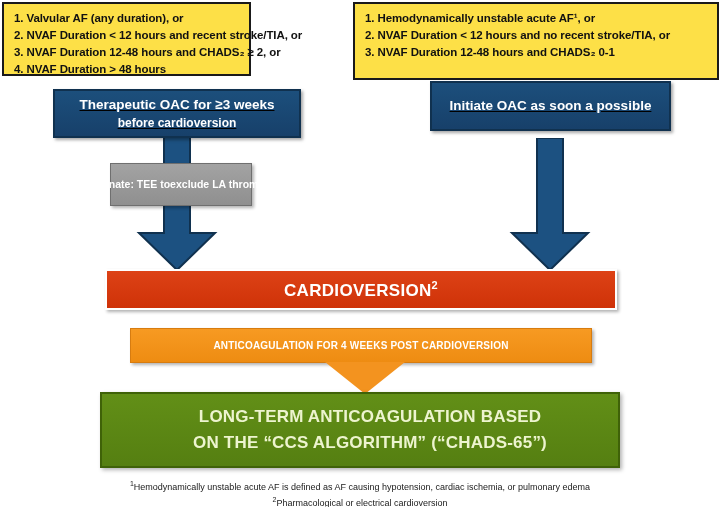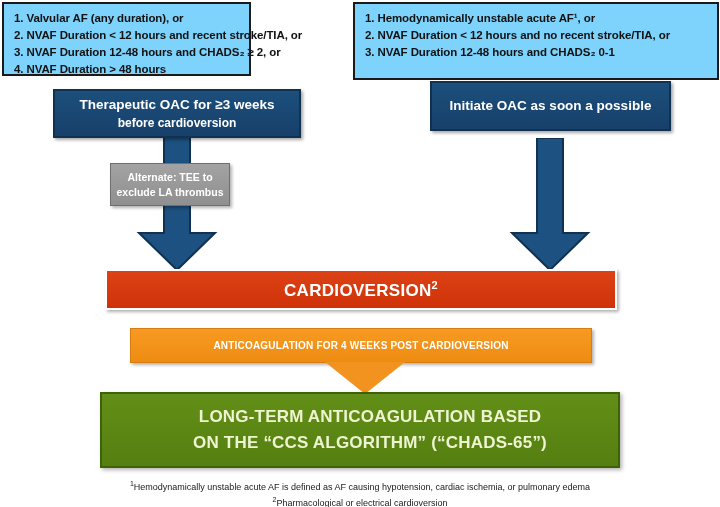--- a/index.html
+++ b/index.html
@@ -12,21 +12,21 @@
     width: 720px;
     height: 507px;
     background: #ffffff;
     font-family: "Liberation Sans", sans-serif;
     overflow: hidden;
   }
 
   
   .criteria-box {
     position: absolute;
-    background: #7dd3fc;
+    background: #fde047;
     border: 2px solid #1a1a1a;
     box-sizing: border-box;
     padding: 6px 8px 6px 10px;
   }
   .criteria-line {
     font-size: 11.5px;
     font-weight: bold;
     color: #111111;
     line-height: 17px;
     white-space: nowrap;
@@ -40,20 +40,21 @@
     position: absolute;
     background: #1b4f80;
     background: linear-gradient(180deg,#1c4f7c 0%, #17406a 100%);
     border: 2px solid #10314f;
     box-sizing: border-box;
     display: flex;
     flex-direction: column;
     align-items: center;
     justify-content: center;
     box-shadow: 2px 2px 3px rgba(0,0,0,0.35);
+    text-decoration: underline;
   }
   .blue-line1 {
     color: #ffffff;
     font-size: 13.5px;
     font-weight: bold;
     line-height: 18px;
     text-align: center;
     white-space: nowrap;
   }
   .blue-line2 {
@@ -77,27 +78,27 @@
     width: 88px;
     pointer-events: none;
   }
   #blue-arrow-left  { left: 133px; top: 137px; height: 134px; }
   #blue-arrow-right { left: 506px; top: 138px; height: 133px; }
 
   
   #gray-box {
     position: absolute;
     left: 110px; top: 163px;
-    width: 120px; height: 43px;
+    width: 142px; height: 43px;
     background: #9a9a9a;
     background: linear-gradient(180deg,#a3a3a3 0%, #8f8f8f 100%);
     border: 1.5px solid #6f6f6f;
     box-sizing: border-box;
     display: flex;
-    flex-direction: column;
+    flex-direction: row;
     align-items: center;
     justify-content: center;
     box-shadow: 2px 2px 3px rgba(0,0,0,0.3);
   }
   .gray-line {
     color: #ffffff;
     font-size: 10.5px;
     font-weight: bold;
     line-height: 15px;
     text-align: center;

